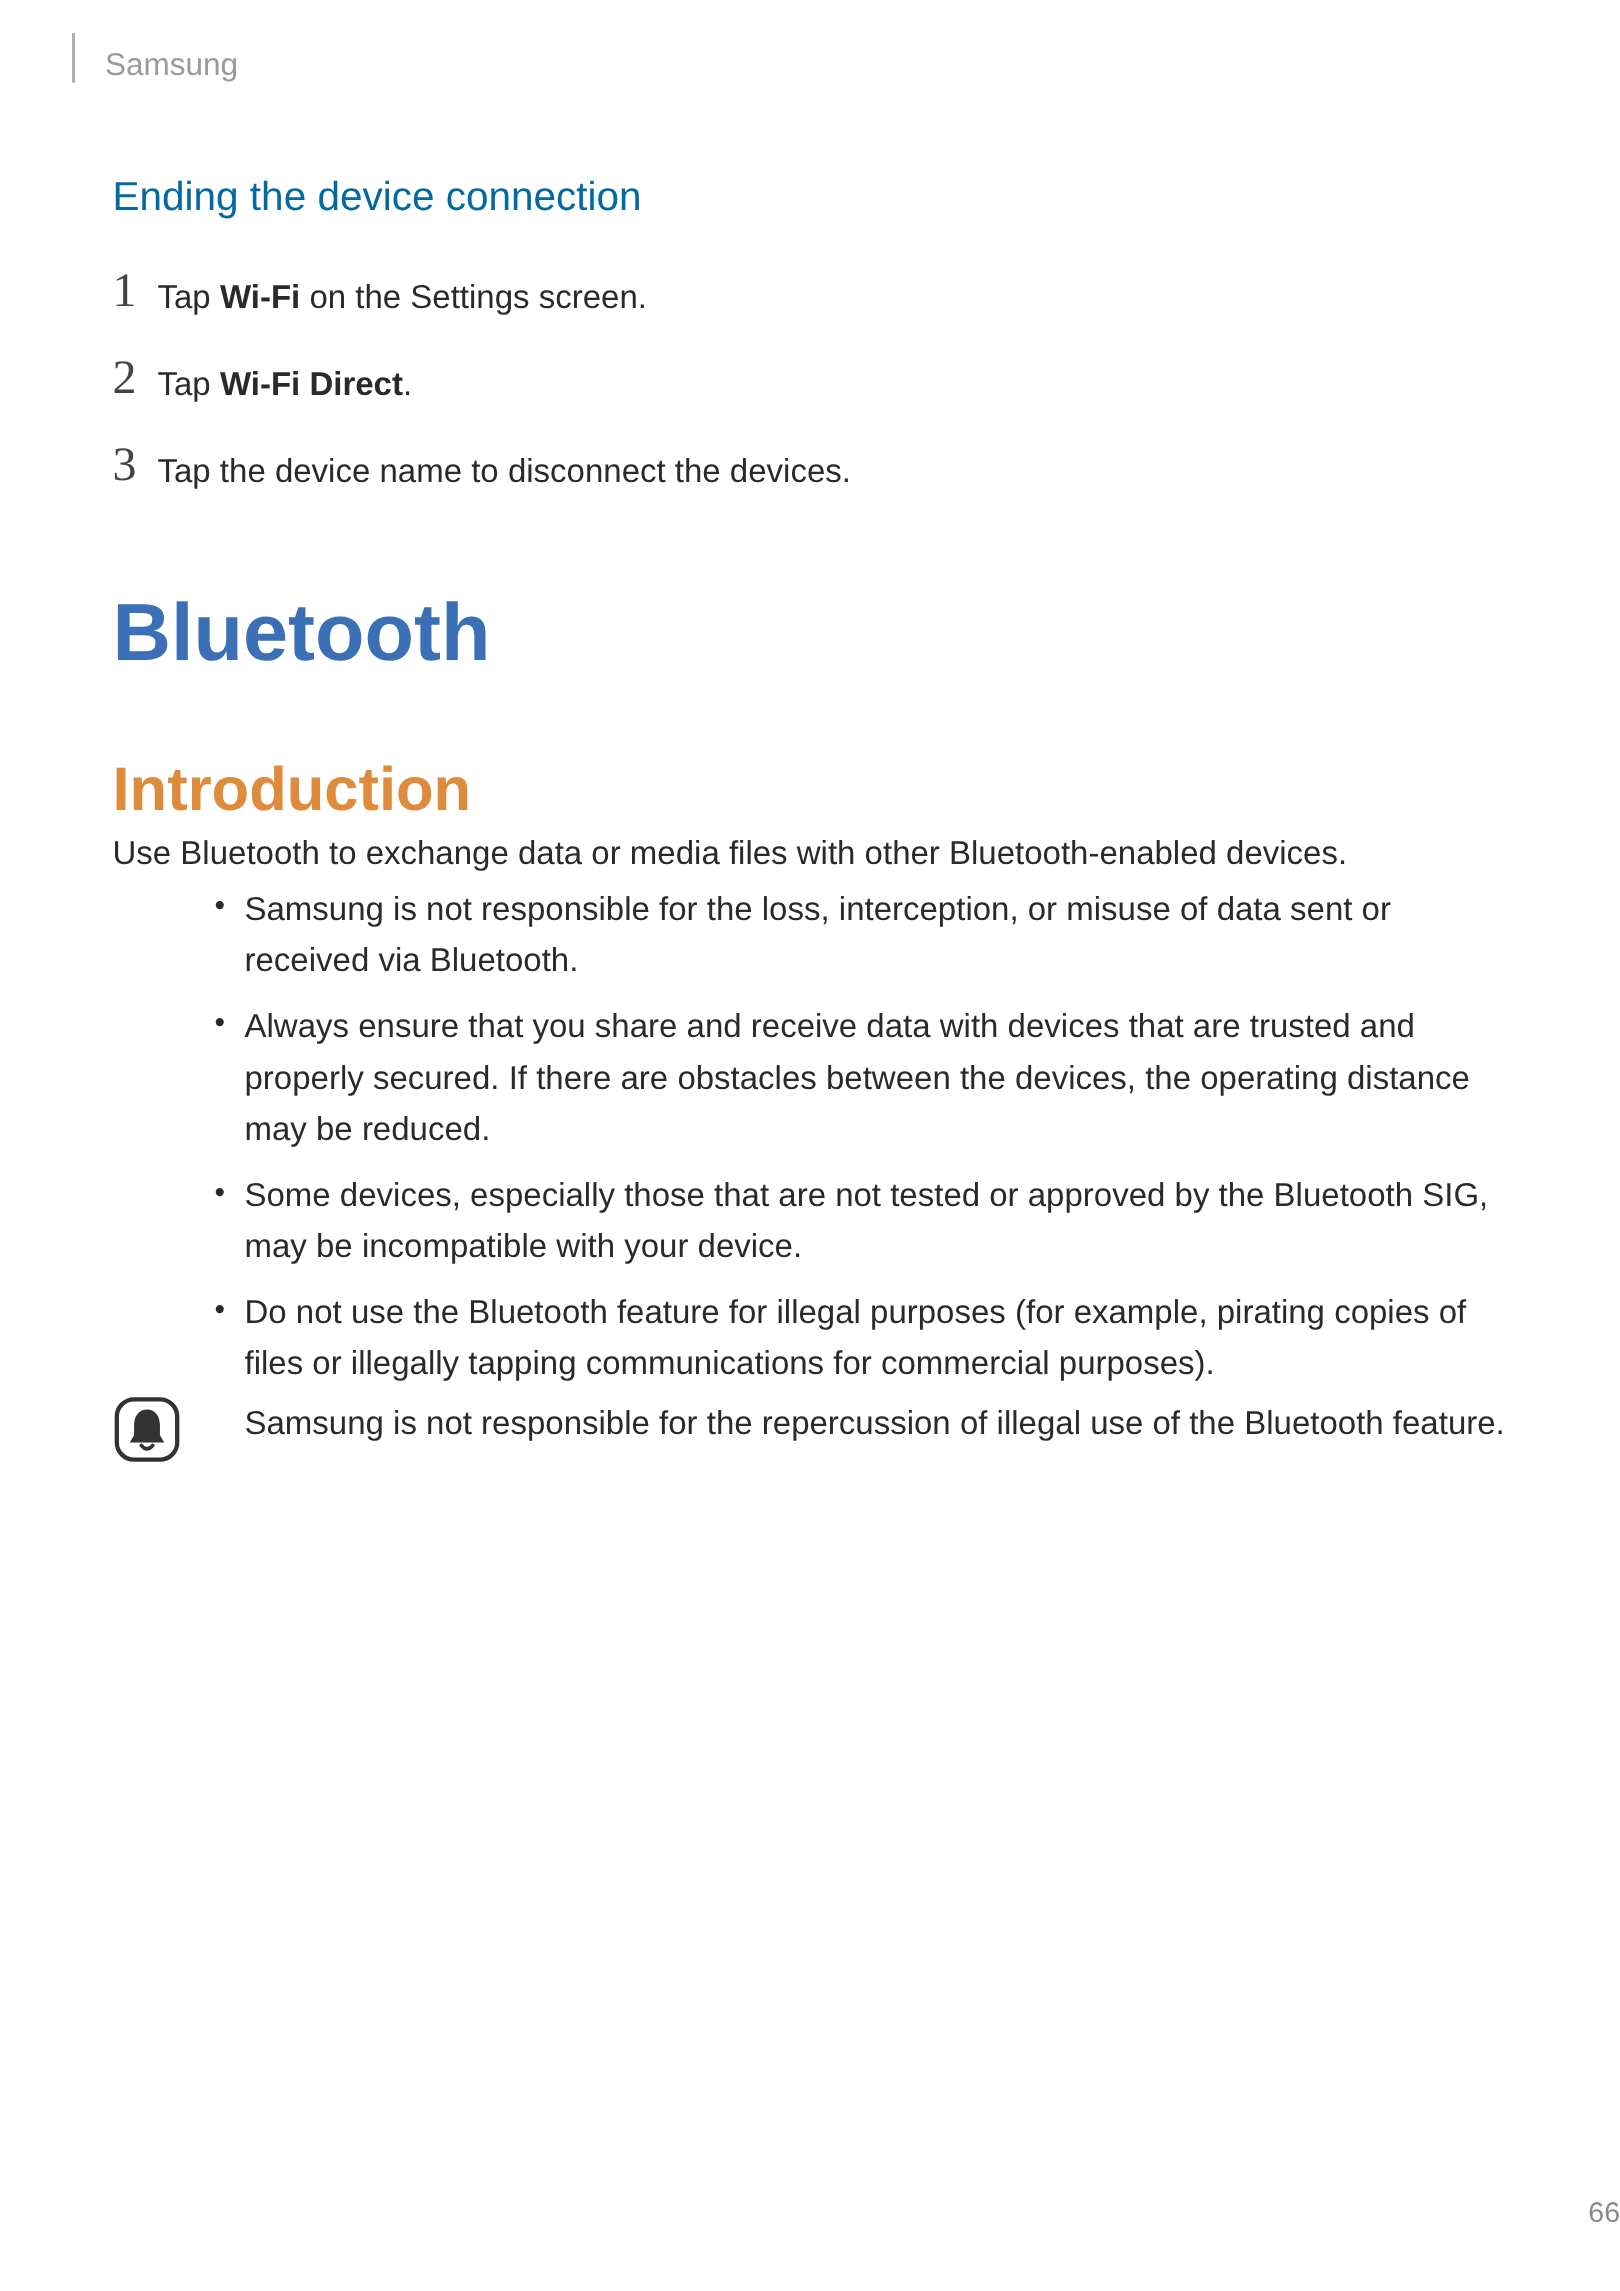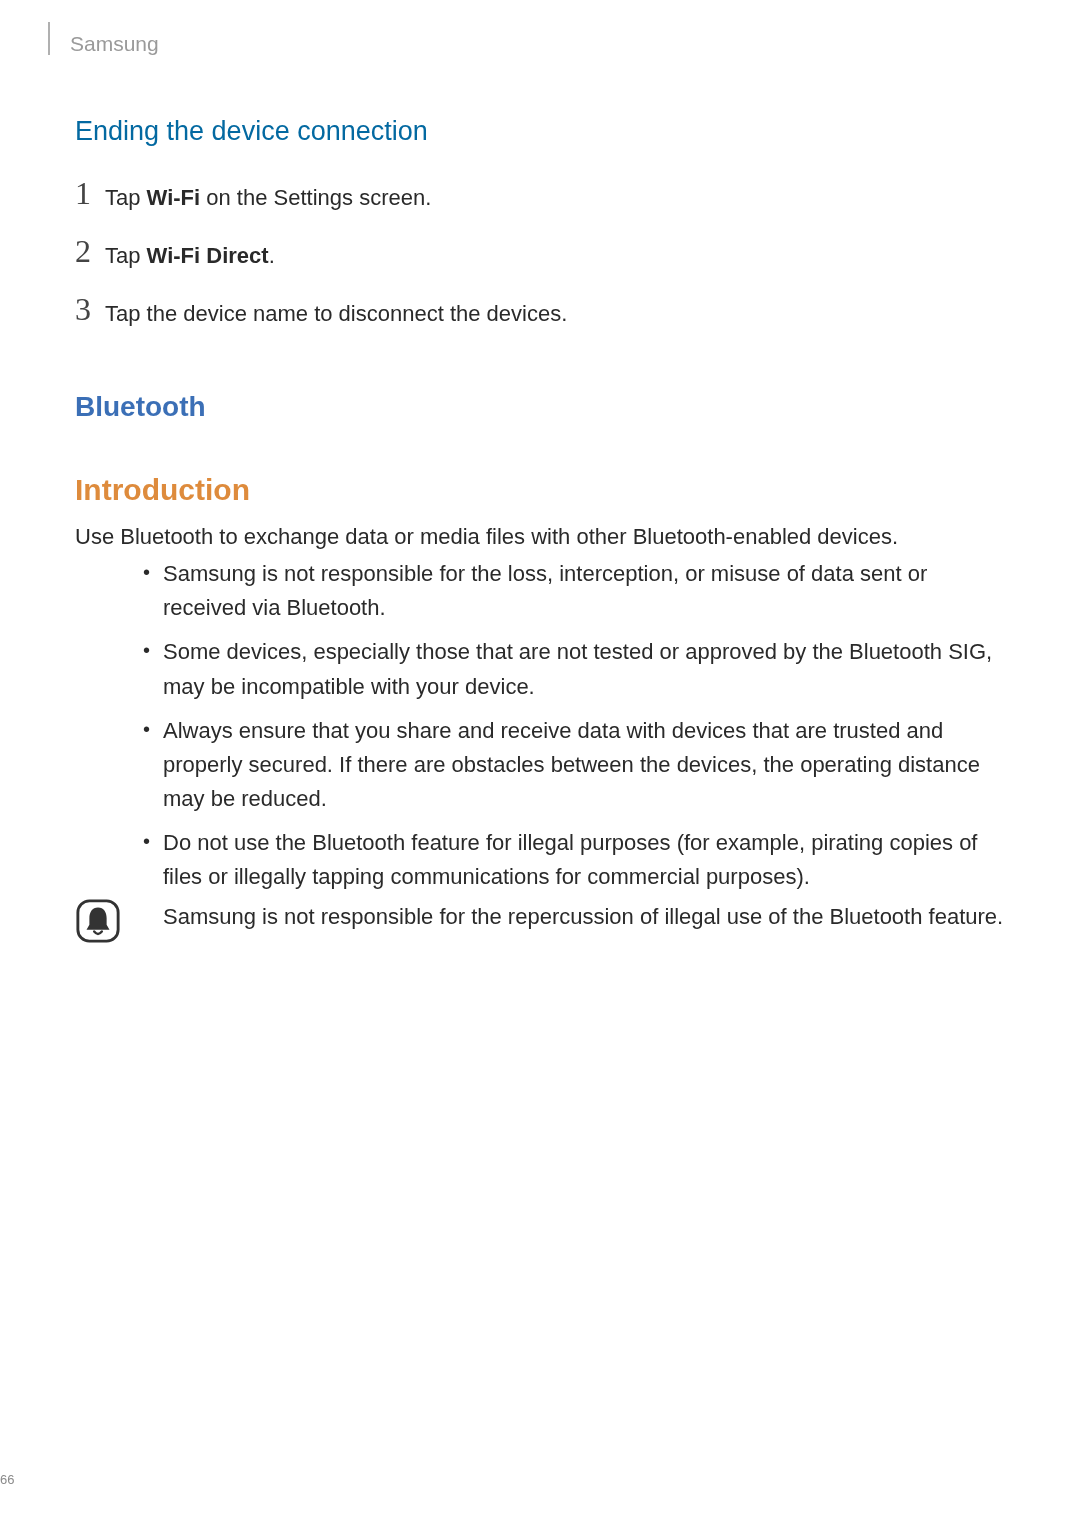--- a/index.html
+++ b/index.html
@@ -67,31 +67,31 @@
   .step-body .bold {
     font-weight: 700;
   }
   .step-sub {
     margin-top: 8px;
     font-size: 22px;
     line-height: 1.55;
     color: #2a2a2a;
   }
   .main-heading {
-    font-size: 28px;
+    font-size: 54px;
     font-weight: 700;
     color: #3b6fb6;
     margin-top: 56px;
     margin-bottom: 50px;
   }
   .sub-heading {
-    font-size: 30px;
+    font-size: 41px;
     font-weight: 600;
     color: #de8b3c;
-    margin-bottom: 13px;
+    margin-bottom: 2px;
   }
   .body-text {
     font-size: 22px;
     line-height: 1.5;
     color: #2a2a2a;
     margin-bottom: 4px;
   }
   .notice-block {
     display: flex;
     align-items: flex-end;
@@ -130,22 +130,22 @@
   }
   .notice-list .sub-para {
     display: block;
     margin-top: 6px;
   }
   .page-number {
     position: absolute;
     bottom: 40px;
     left: 0;
     right: 0;
-    text-align: left;
-    font-size: 13px;
+    text-align: right;
+    font-size: 19px;
     color: #8a8a8a;
   }
 </style>
 </head>
 <body>
 
 <div class="page">
   <div class="header-line"></div>
   <div class="header-label">Samsung</div>
 
@@ -188,24 +188,24 @@
         <rect x="3" y="3" width="42" height="42" rx="12" ry="12" fill="none" stroke="#333" stroke-width="3"></rect>
         <path d="M24 10 C18 10 15 15 15 21 L15 28 L12 33 L36 33 L33 28 L33 21 C33 15 30 10 24 10 Z" fill="#333"></path>
         <path d="M20 35 Q24 40 28 35" fill="none" stroke="#333" stroke-width="2.5" stroke-linecap="round"></path>
       </svg>
     </div>
     <ul class="notice-list">
       <li>
         <span>Samsung is not responsible for the loss, interception, or misuse of data sent or received via Bluetooth.</span>
       </li>
       <li>
+        <span>Always ensure that you share and receive data with devices that are trusted and properly secured. If there are obstacles between the devices, the operating distance may be reduced.</span>
+      </li>
+      <li>
         <span>Some devices, especially those that are not tested or approved by the Bluetooth SIG, may be incompatible with your device.</span>
-      </li>
-      <li>
-        <span>Always ensure that you share and receive data with devices that are trusted and properly secured. If there are obstacles between the devices, the operating distance may be reduced.</span>
       </li>
       <li>
         <span>Do not use the Bluetooth feature for illegal purposes (for example, pirating copies of files or illegally tapping communications for commercial purposes).</span>
         <span class="sub-para">Samsung is not responsible for the repercussion of illegal use of the Bluetooth feature.</span>
       </li>
     </ul>
   </div>
 
   <div class="page-number">66</div>
 </div>

